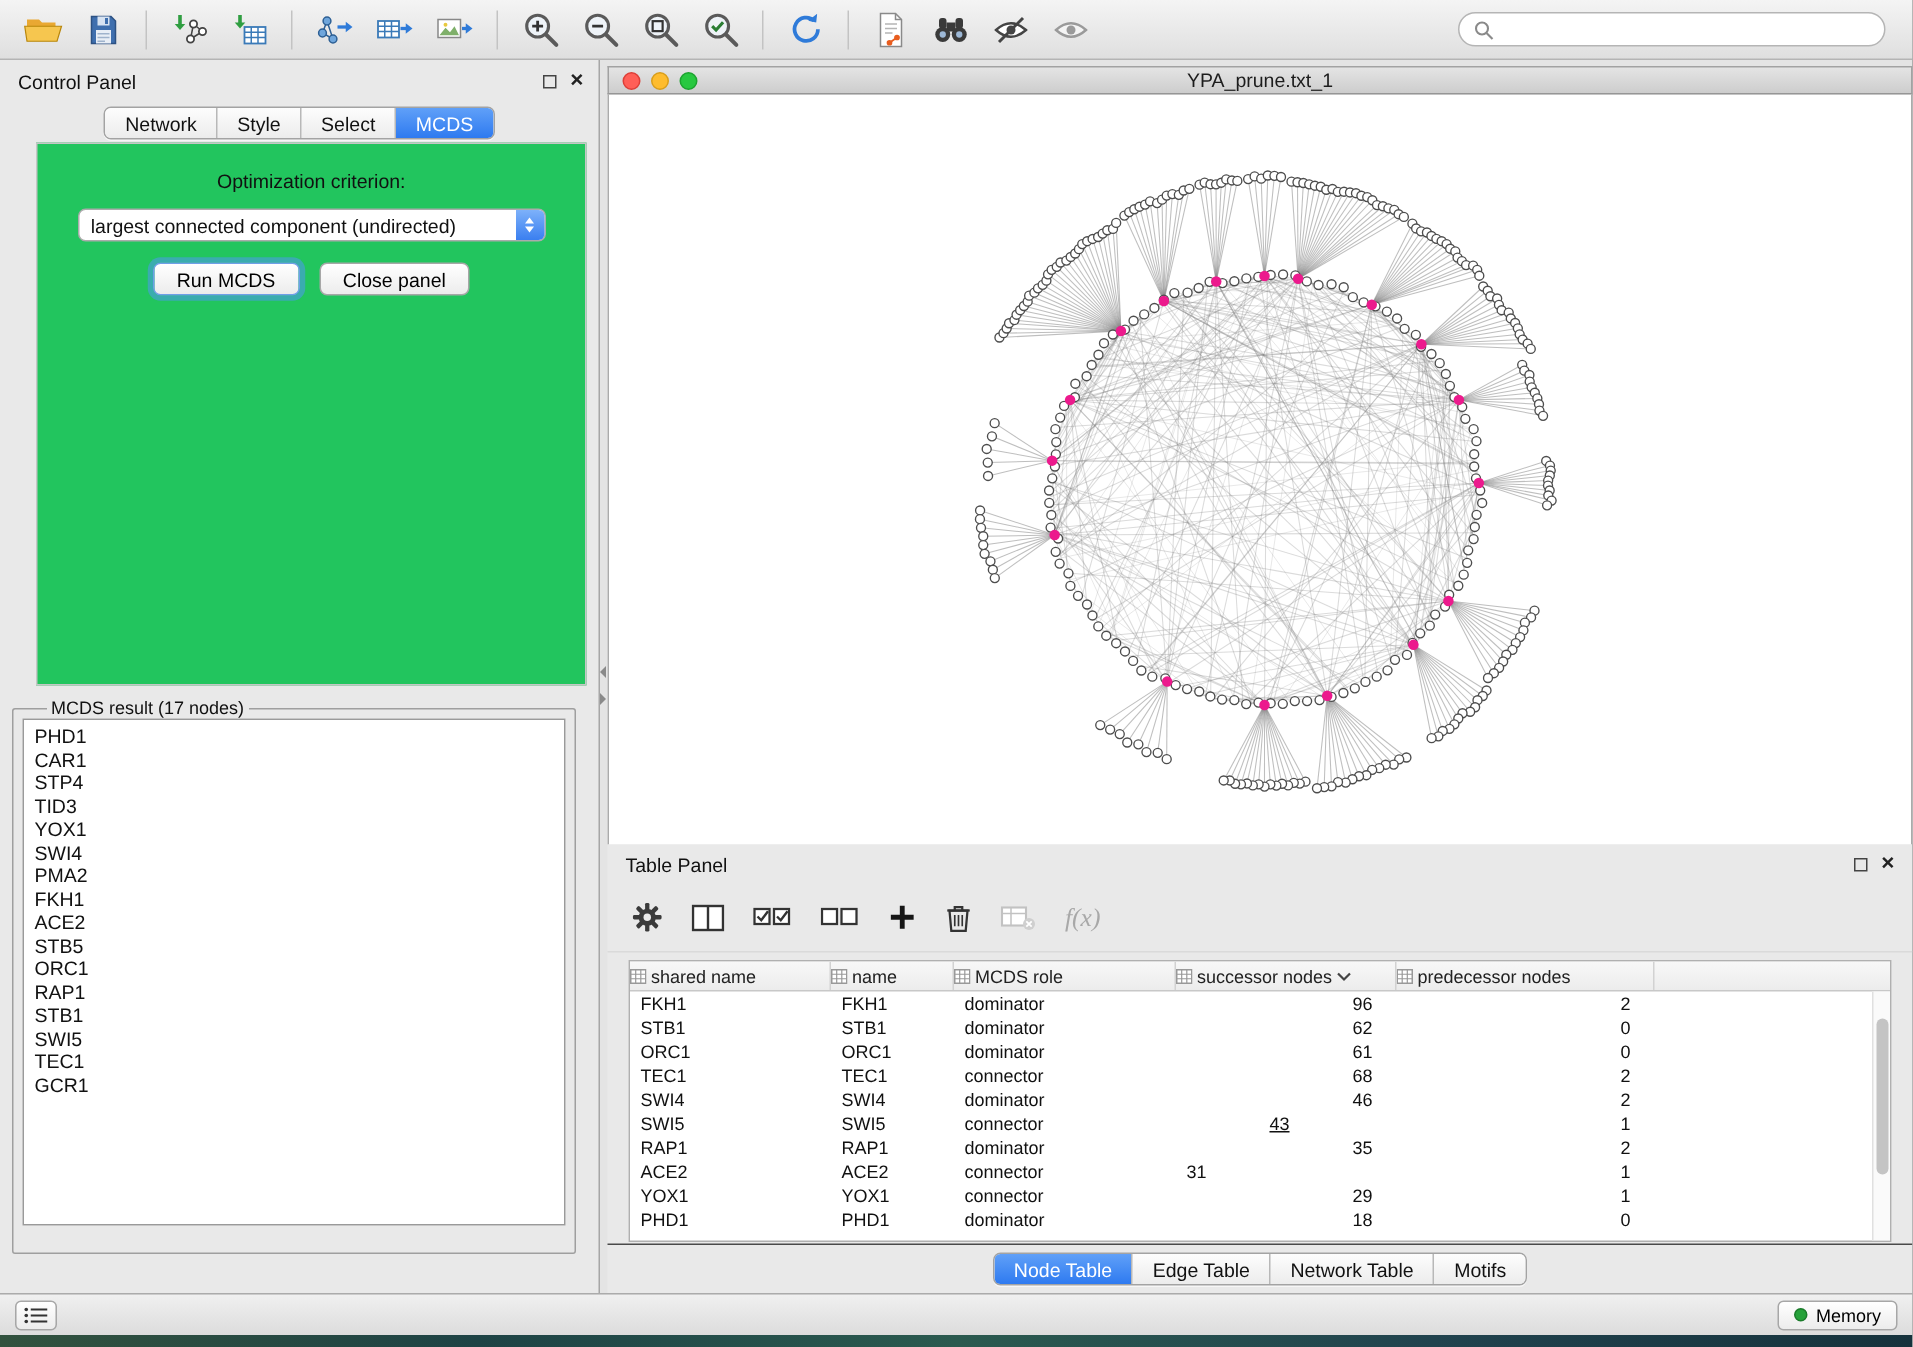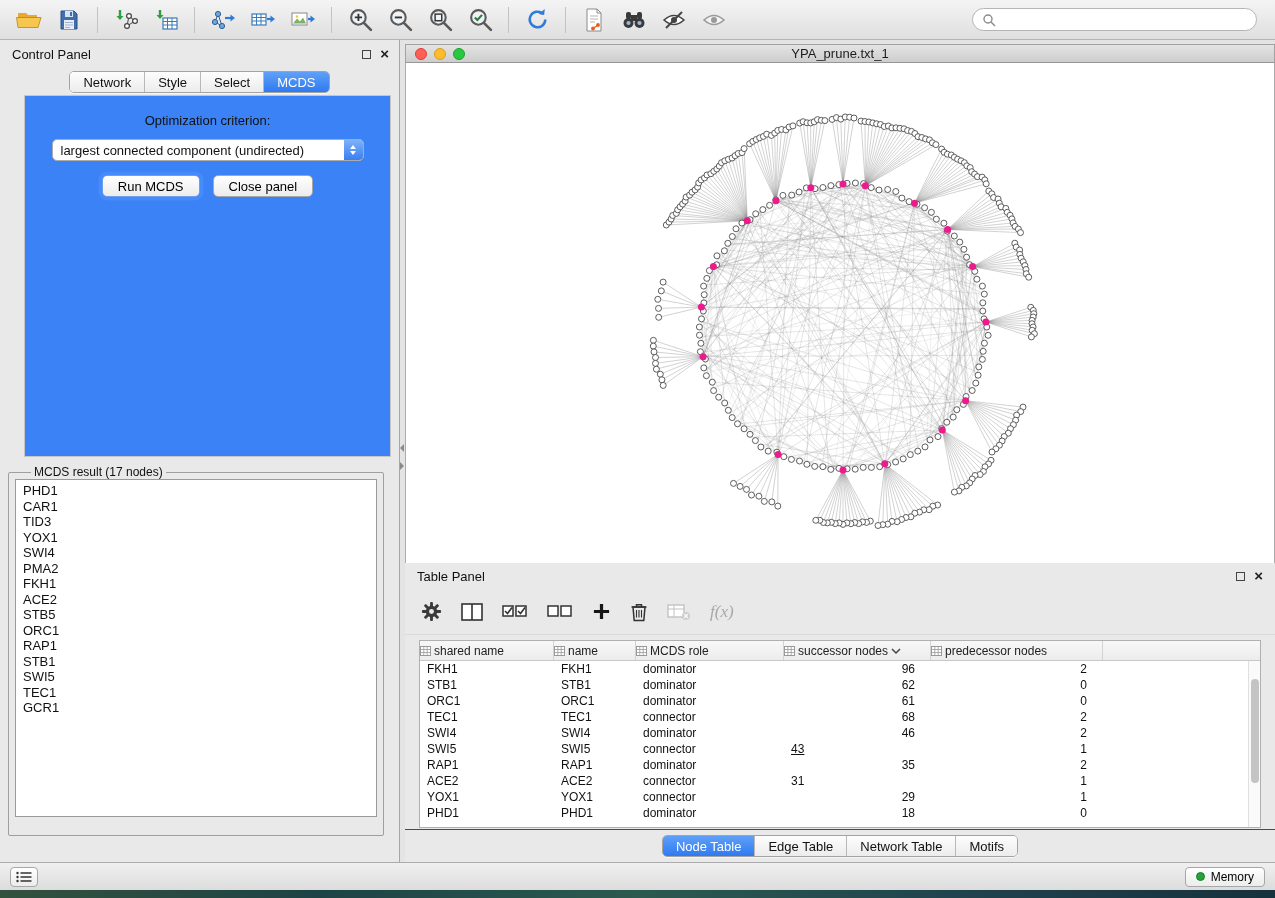--- a/index.html
+++ b/index.html
@@ -27,21 +27,21 @@
   .win-btns { margin-left:auto; display:flex; align-items:center; gap:9px; }
   .float-btn { width:9px; height:9px; border:1.5px solid #444; display:inline-block; }
   .close-btn { font-size:15px; font-weight:bold; color:#222; line-height:10px; }
   .cp-tabs { display:flex; justify-content:center; padding:3px 0 0 0; height:26px; }
   .seg { display:inline-flex; border:1px solid #a3a3a3; border-radius:5px; overflow:hidden;
          background:#f6f6f6; height:22px; box-shadow:0 1px 0 rgba(255,255,255,.6); }
   .seg .tab { padding:2px 13px; font-size:13px; display:flex; align-items:center; color:#111;
               background:linear-gradient(#fdfdfd,#ececec); border-left:1px solid #b8b8b8; }
   .seg .tab:first-child { border-left:none; }
   .seg .tab.active { background:linear-gradient(#60a0f8,#2e7af0); color:#fff; }
-  .cp-frame { margin:1px 8px 0 24px; height:362px; border:1px solid #c6c6c6; background:#3b82f6; }
+  .cp-frame { margin:1px 8px 0 24px; height:362px; border:1px solid #c6c6c6; background:#22c55e; }
   .opt-label { text-align:center; margin-top:17px; font-size:13px; }
   .dropdown { margin:11px auto 0 auto; width:312px; height:22px; background:#fff;
               border:1px solid #ababab; border-radius:5px; display:flex; align-items:center;
               padding-left:8px; font-size:13px; position:relative; }
   .dd-text { flex:1; white-space:nowrap; overflow:hidden; }
   .dd-cap { width:19px; height:20px; border-radius:0 4px 4px 0; margin-right:0;
             background:linear-gradient(#7db1fa,#3a7ff0); display:flex; flex-direction:column;
             align-items:center; justify-content:center; gap:2px; }
   .dd-cap .up   { width:0; height:0; border-left:3.5px solid transparent; border-right:3.5px solid transparent; border-bottom:4px solid #fff; }
   .dd-cap .down { width:0; height:0; border-left:3.5px solid transparent; border-right:3.5px solid transparent; border-top:4px solid #fff; }
@@ -284,20 +284,21 @@
       <div class="btn-row">
         <button class="mac-btn focus">Run MCDS</button>
         <button class="mac-btn">Close panel</button>
       </div>
     </div>
     <fieldset class="mcds-box">
       <legend>MCDS result (17 nodes)</legend>
       <div class="mcds-list">
           <div>PHD1</div>
           <div>CAR1</div>
+          <div>STP4</div>
           <div>TID3</div>
           <div>YOX1</div>
           <div>SWI4</div>
           <div>PMA2</div>
           <div>FKH1</div>
           <div>ACE2</div>
           <div>STB5</div>
           <div>ORC1</div>
           <div>RAP1</div>
           <div>STB1</div>
@@ -1287,21 +1288,21 @@
             <div class="tcell" style="width: 134px; text-align: left;">SWI4</div>
             <div class="tcell" style="width: 82px; text-align: left;">SWI4</div>
             <div class="tcell" style="width: 148px; text-align: left;">dominator</div>
             <div class="tcell" style="width: 147px; text-align: right; padding-right: 16px;">46</div>
             <div class="tcell" style="width: 172px; text-align: right; padding-right: 16px;">2</div>
           </div>
           <div class="trow">
             <div class="tcell" style="width: 134px; text-align: left;">SWI5</div>
             <div class="tcell" style="width: 82px; text-align: left;">SWI5</div>
             <div class="tcell" style="width: 148px; text-align: left;">connector</div>
-            <div class="tcell" style="width: 147px; text-align: left; padding-right: 16px; text-decoration: underline;">43</div>
+            <div class="tcell" style="width: 147px; text-align: center; padding-right: 16px; text-decoration: underline;">43</div>
             <div class="tcell" style="width: 172px; text-align: right; padding-right: 16px;">1</div>
           </div>
           <div class="trow">
             <div class="tcell" style="width: 134px; text-align: left;">RAP1</div>
             <div class="tcell" style="width: 82px; text-align: left;">RAP1</div>
             <div class="tcell" style="width: 148px; text-align: left;">dominator</div>
             <div class="tcell" style="width: 147px; text-align: right; padding-right: 16px;">35</div>
             <div class="tcell" style="width: 172px; text-align: right; padding-right: 16px;">2</div>
           </div>
           <div class="trow">

